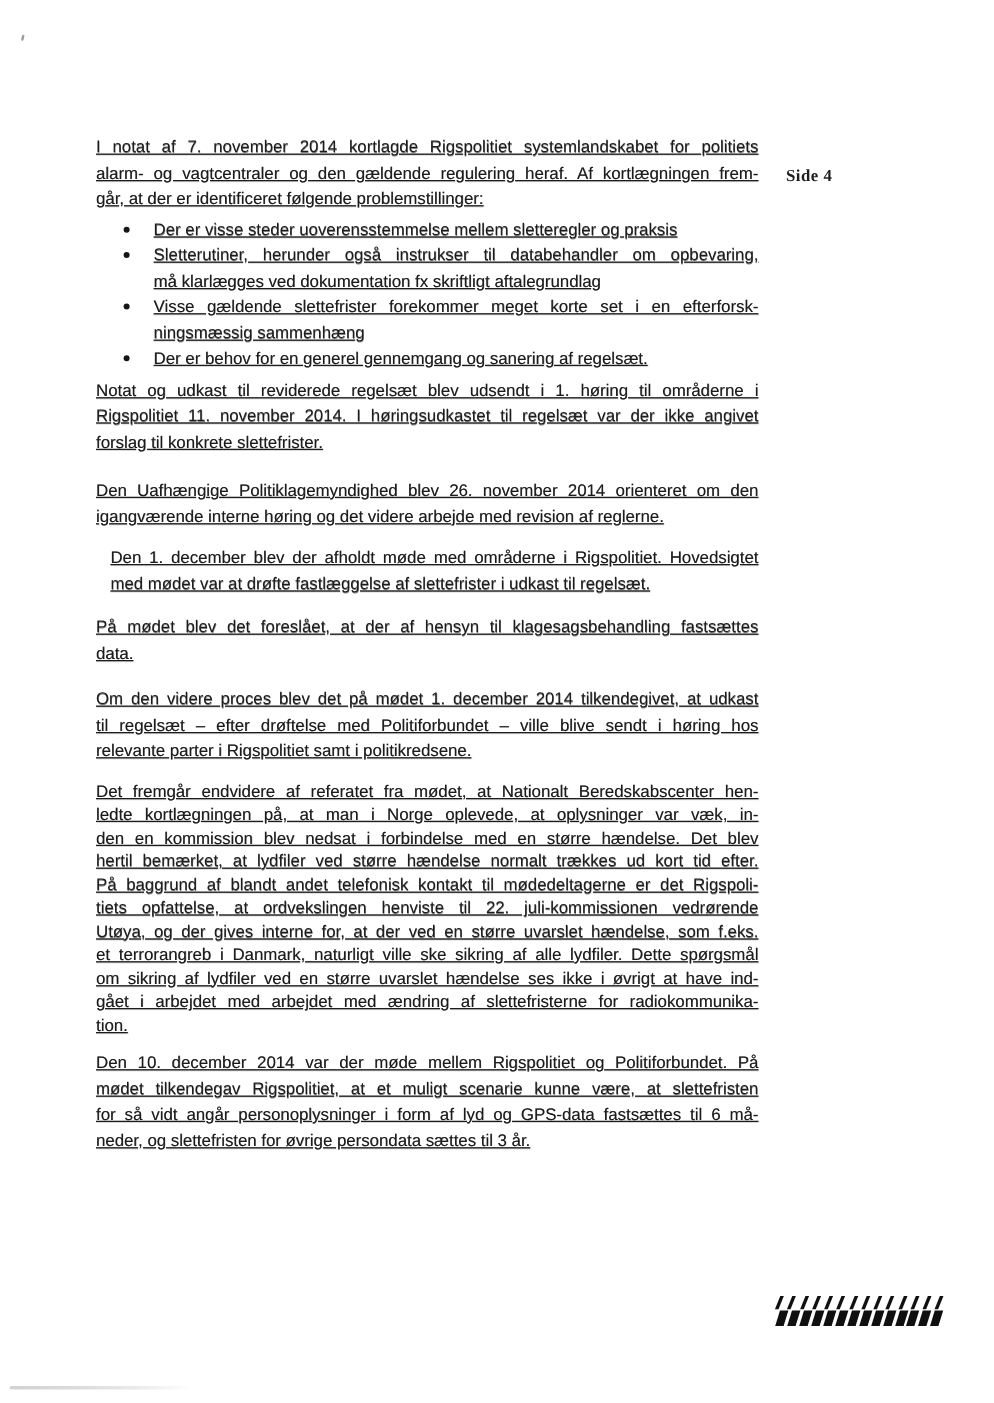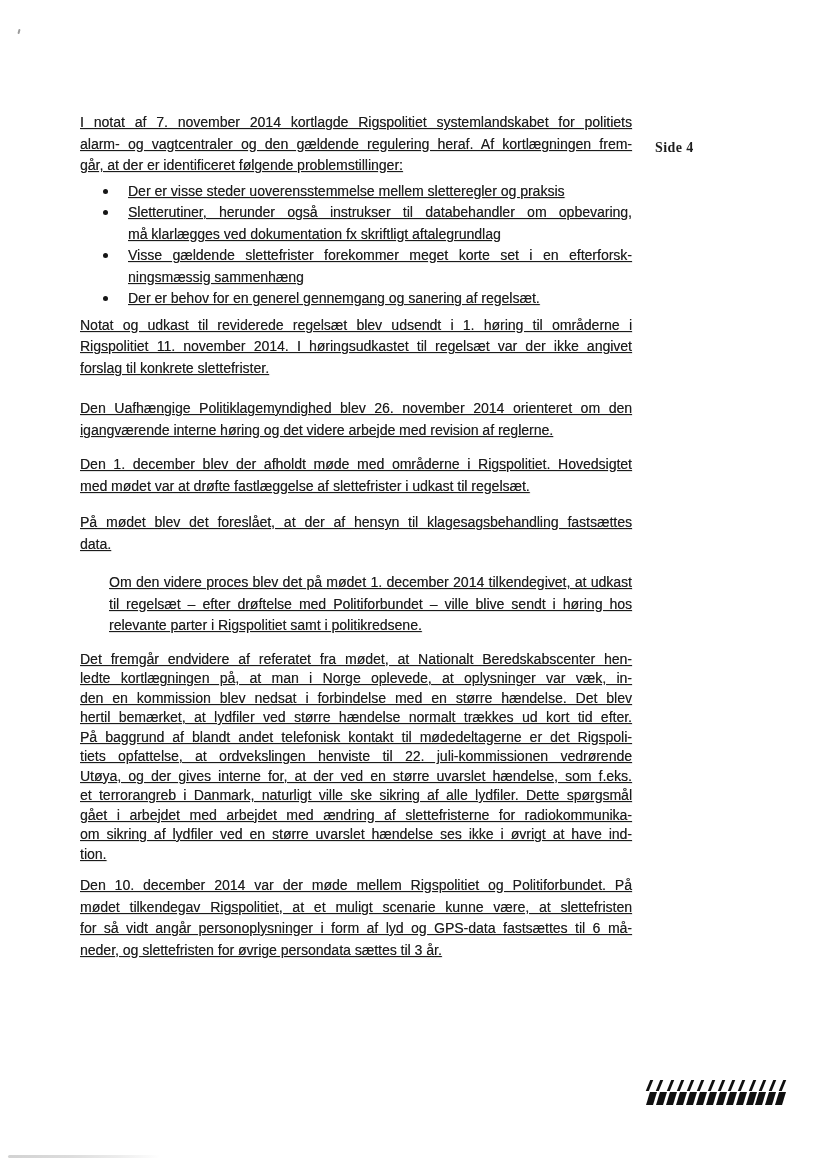--- a/index.html
+++ b/index.html
@@ -38,23 +38,23 @@
     content:"";
     position:absolute;
     left:23px;top:8px;
     width:5px;height:5px;
     border-radius:50%;
     background:#161616;
   }
   .paras > .para{margin-top:16px;}
   .paras > .para:nth-child(1){margin-top:5px;}
   .paras > .para:nth-child(2){margin-top:19px;}
-  .paras > .para:nth-child(3){margin-top:13px;}
+  .paras > .para:nth-child(3){margin-top:13px;margin-left:12px;}
   .paras > .para:nth-child(4){margin-top:15px;}
-  .paras > .para:nth-child(5){margin-top:17px;margin-left:29px;}
+  .paras > .para:nth-child(5){margin-top:17px;}
   .paras > .para:nth-child(6){margin-top:13px;}
   .paras > .para:nth-child(6) .line{line-height:19.5px;}
   .paras > .para:nth-child(7){margin-top:11px;}
   .side-label{
     position:absolute;
     left:655px;top:140px;
     font-family:"Liberation Serif",serif;
     font-size:14px;
     font-weight:bold;
     letter-spacing:0.4px;
@@ -154,22 +154,22 @@
         </div>
         <div class="para">
           <div class="line">Det fremgår endvidere af referatet fra mødet, at Nationalt Beredskabscenter hen-</div>
           <div class="line">ledte kortlægningen på, at man i Norge oplevede, at oplysninger var væk, in-</div>
           <div class="line">den en kommission blev nedsat i forbindelse med en større hændelse. Det blev</div>
           <div class="line">hertil bemærket, at lydfiler ved større hændelse normalt trækkes ud kort tid efter.</div>
           <div class="line">På baggrund af blandt andet telefonisk kontakt til mødedeltagerne er det Rigspoli-</div>
           <div class="line">tiets opfattelse, at ordvekslingen henviste til 22. juli-kommissionen vedrørende</div>
           <div class="line">Utøya, og der gives interne for, at der ved en større uvarslet hændelse, som f.eks.</div>
           <div class="line">et terrorangreb i Danmark, naturligt ville ske sikring af alle lydfiler. Dette spørgsmål</div>
+          <div class="line">om sikring af lydfiler ved en større uvarslet hændelse ses ikke i øvrigt at have ind-</div>
           <div class="line">gået i arbejdet med arbejdet med ændring af slettefristerne for radiokommunika-</div>
-          <div class="line">om sikring af lydfiler ved en større uvarslet hændelse ses ikke i øvrigt at have ind-</div>
           <div class="line last">tion.</div>
         </div>
         <div class="para">
           <div class="line">Den 10. december 2014 var der møde mellem Rigspolitiet og Politiforbundet. På</div>
           <div class="line">mødet tilkendegav Rigspolitiet, at et muligt scenarie kunne være, at slettefristen</div>
           <div class="line">for så vidt angår personoplysninger i form af lyd og GPS-data fastsættes til 6 må-</div>
           <div class="line last">neder, og slettefristen for øvrige persondata sættes til 3 år.</div>
         </div>
       </div>
   </div>

